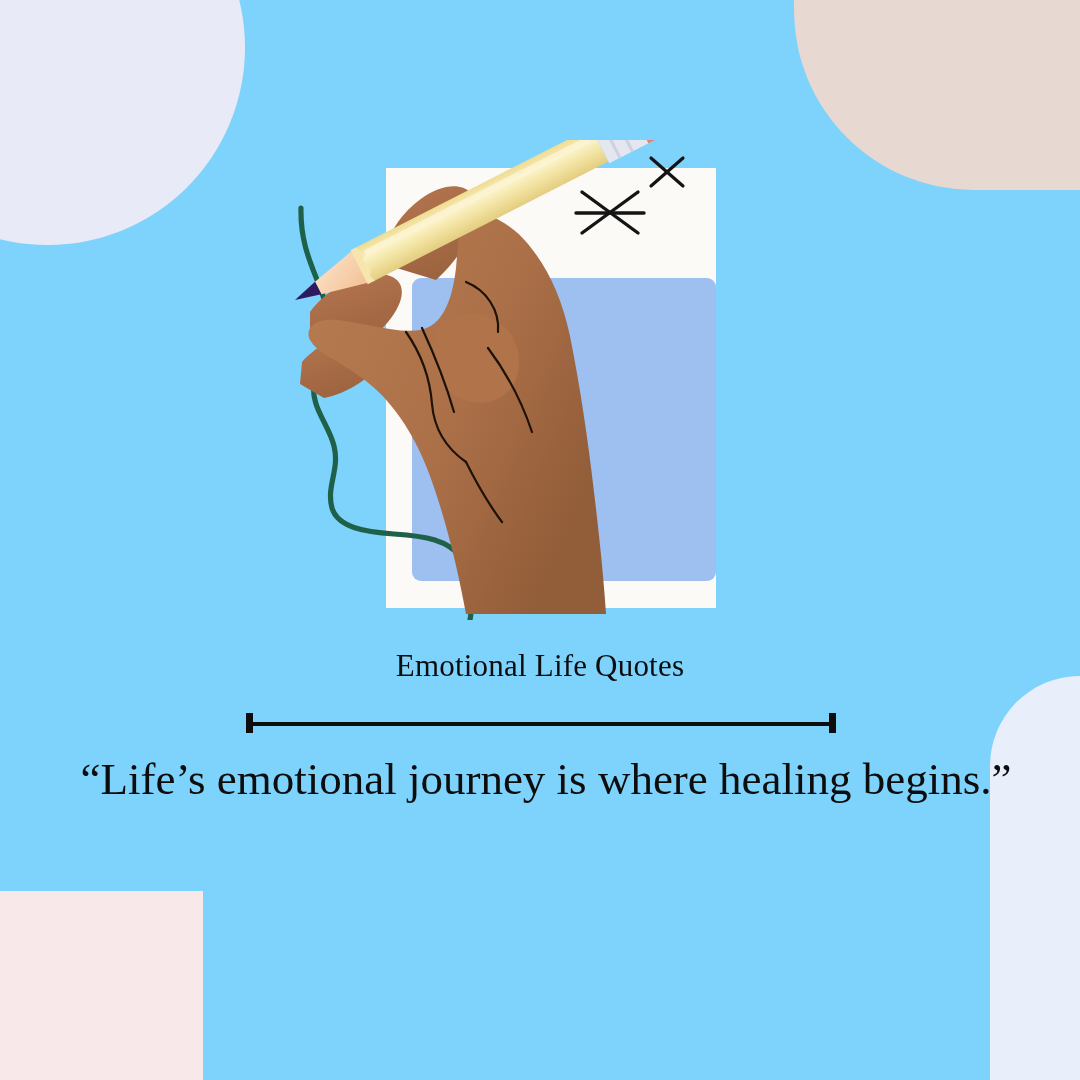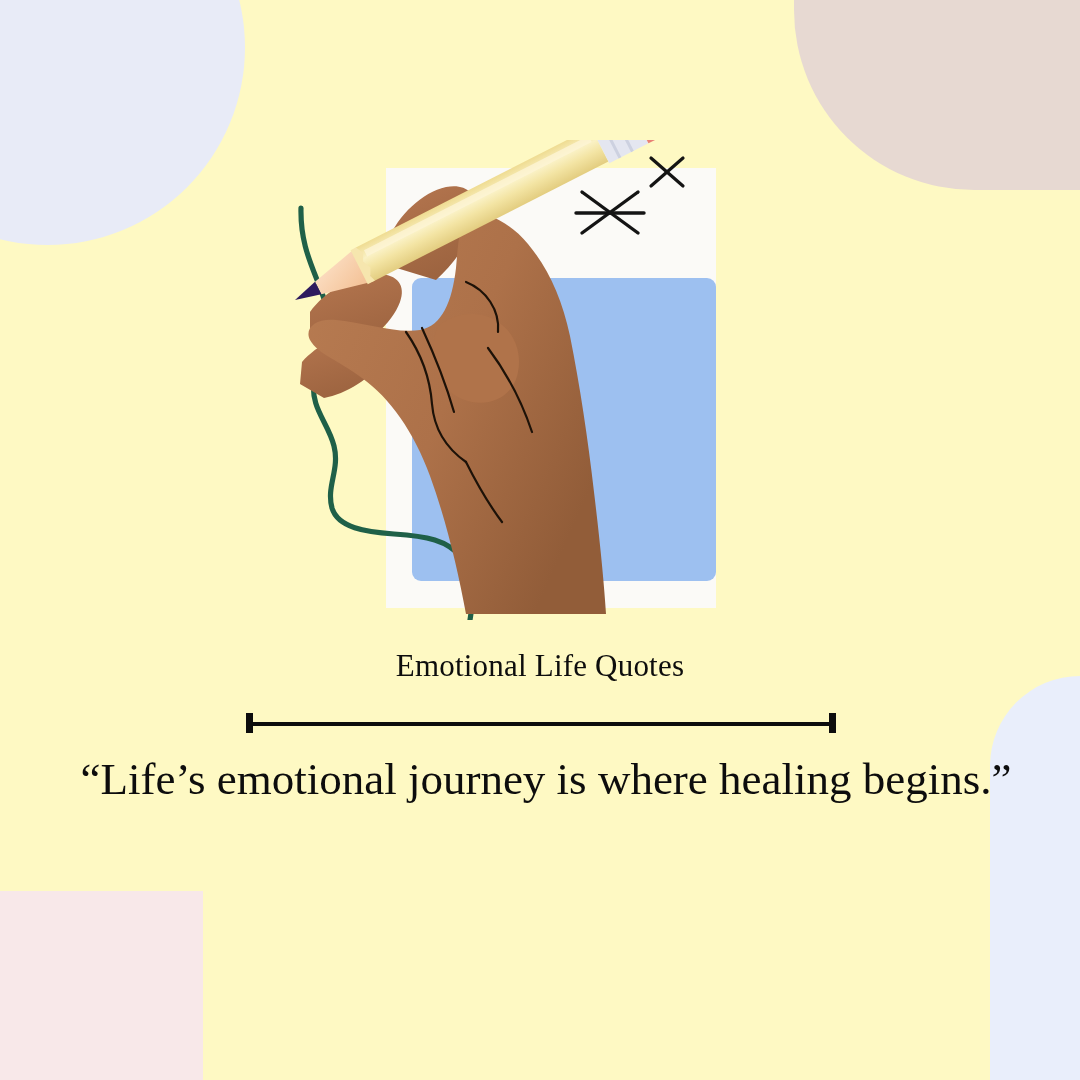--- a/index.html
+++ b/index.html
@@ -5,21 +5,21 @@
   html,body{margin:0;padding:0;}
   body{
     width:1080px;height:1080px;
     background:#fdfdfc;
     font-family:"Liberation Serif",serif;
     overflow:hidden;
   }
   #canvas{
     position:relative;
     width:1080px;height:1080px;
-    background:#fef9c3;
+    background:#7dd3fc;
     overflow:hidden;
   }
 
   
   .deco{position:absolute;}
   #deco-tl{
     left:-150px;top:-150px;
     width:395px;height:395px;
     background:#e8ebf7;
     border-radius:50%;

